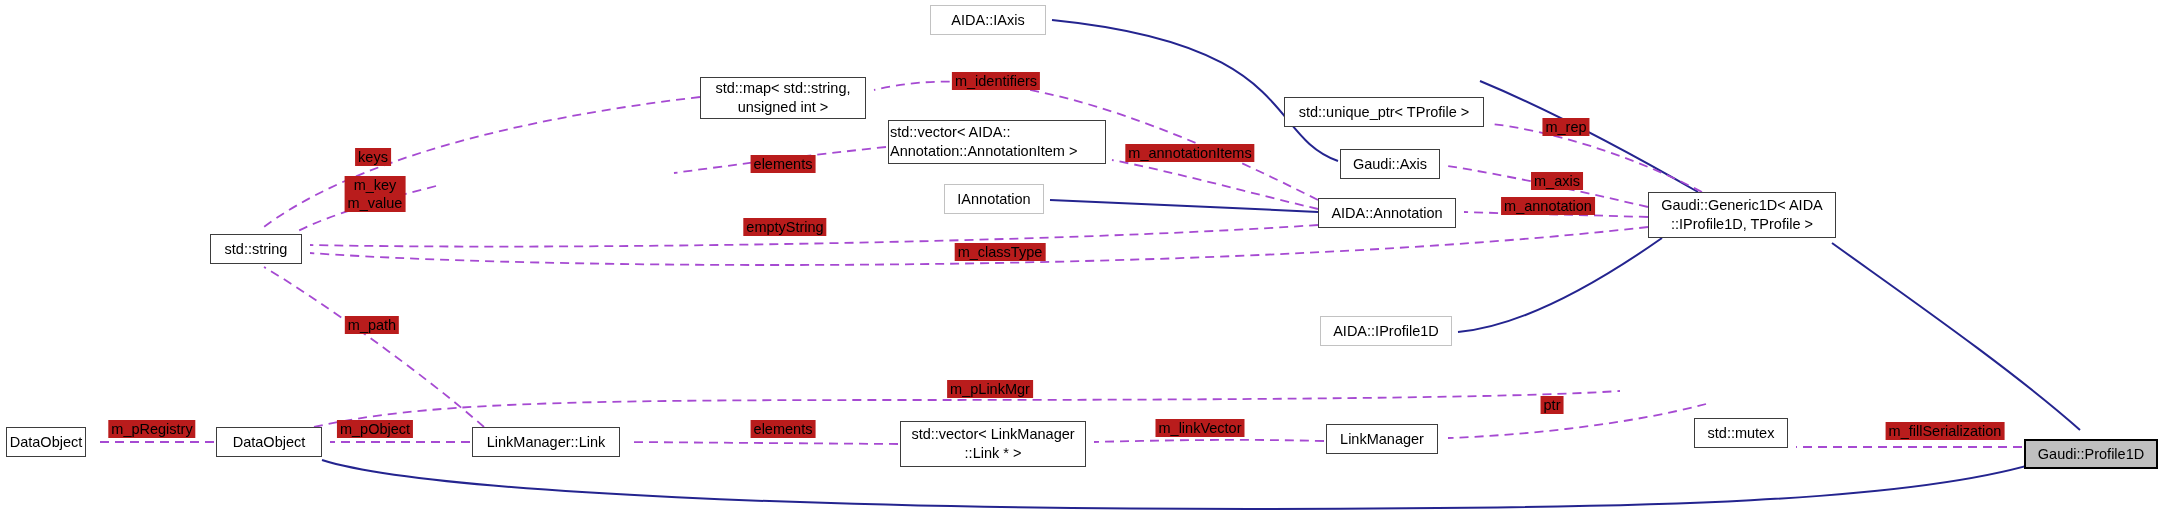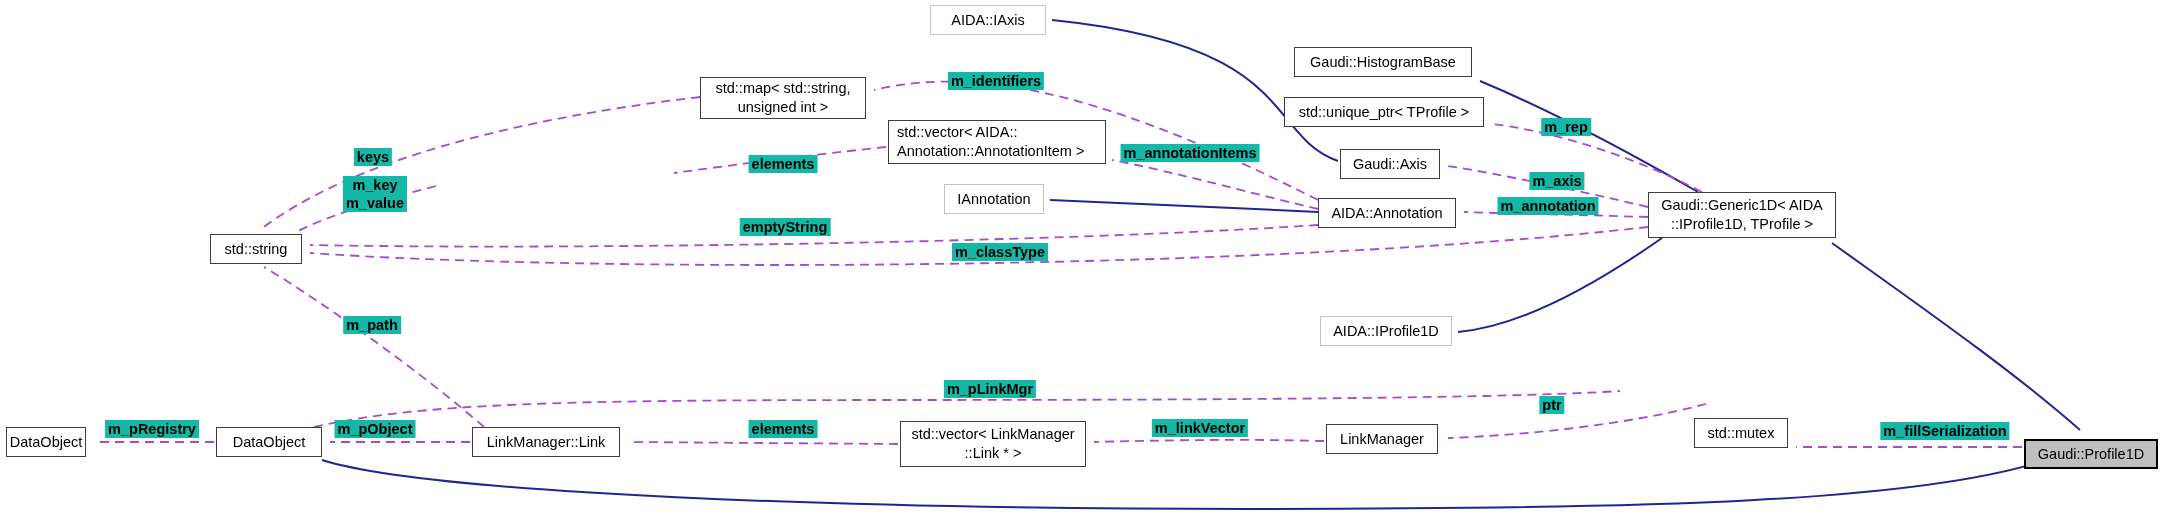--- a/index.html
+++ b/index.html
@@ -4,23 +4,23 @@
 <style>
   html,body{margin:0;padding:0;background:#ffffff;}
   #canvas{position:relative;width:2160px;height:516px;background:#ffffff;overflow:hidden;
           font-family:"Liberation Sans",sans-serif;}
   #edges{position:absolute;left:0;top:0;width:2160px;height:516px;}
   .node{position:absolute;box-sizing:border-box;display:flex;flex-direction:column;
         align-items:center;justify-content:center;background:#ffffff;border:1.7px solid #3d3d3d;
         font-size:14.5px;color:#000;white-space:nowrap;line-height:19px;text-align:center;z-index:2;}
   .node.iface{border:1.4px solid #c2c2c2;}
   .node.focus{background:#bfbfbf;border:2.2px solid #000000;margin-top:9px;}
-  .node.leftalign{align-items:flex-start;padding-left:8px;text-align:left;}
-  .elabel{position:absolute;transform:translateX(-50%);background:#14b8a6;padding:0 3px;
-          font-size:14.5px;color:#000;white-space:nowrap;z-index:3;line-height:18px;text-align:center;font-weight:bold;}
+  .node.leftalign{align-items:flex-start;padding-left:1px;text-align:left;}
+  .elabel{position:absolute;transform:translateX(-50%);background:#b91c1c;padding:0 3px;
+          font-size:14.5px;color:#000;white-space:nowrap;z-index:3;line-height:18px;text-align:center;}
   svg path{fill:none;}
   .dashed{stroke:#a64ad2;stroke-width:1.8;stroke-dasharray:9 6;}
   .solid{stroke:#24248f;stroke-width:2;}
 </style>
 </head>
 <body>
 
 <div id="canvas">
 
   <svg id="edges" viewBox="0 0 2160 516">
@@ -55,23 +55,20 @@
     <path class="dashed" d="M 1706,404 C 1630,424 1530,435 1448,438" marker-end="url(#ah-purp)"></path>
     <path class="dashed" d="M 214,442 L 94,442" marker-end="url(#ah-purp)"></path>
     <path class="dashed" d="M 470,442 L 330,442" marker-end="url(#ah-purp)"></path>
     <path class="dashed" d="M 898,444 L 628,442" marker-end="url(#ah-purp)"></path>
     <path class="dashed" d="M 1324,441 C 1245,439 1170,440 1094,442" marker-end="url(#ah-purp)"></path>
     <path class="dashed" d="M 2022,447 L 1796,447" marker-end="url(#ah-purp)"></path>
   </svg>
 
   <div class="node iface" style="left:930px;top:5px;width:116px;height:30px">
     <span>AIDA::IAxis</span>
-  </div>
-  <div class="node" style="left:1294px;top:47px;width:178px;height:30px">
-    <span>Gaudi::HistogramBase</span>
   </div>
   <div class="node" style="left:700px;top:77px;width:166px;height:42px">
     <span>std::map&lt; std::string,</span>
     <span>unsigned int &gt;</span>
   </div>
   <div class="node" style="left:1284px;top:97px;width:200px;height:30px">
     <span>std::unique_ptr&lt; TProfile &gt;</span>
   </div>
   <div class="node leftalign" style="left:888px;top:120px;width:218px;height:44px">
     <span>std::vector&lt; AIDA::</span>

